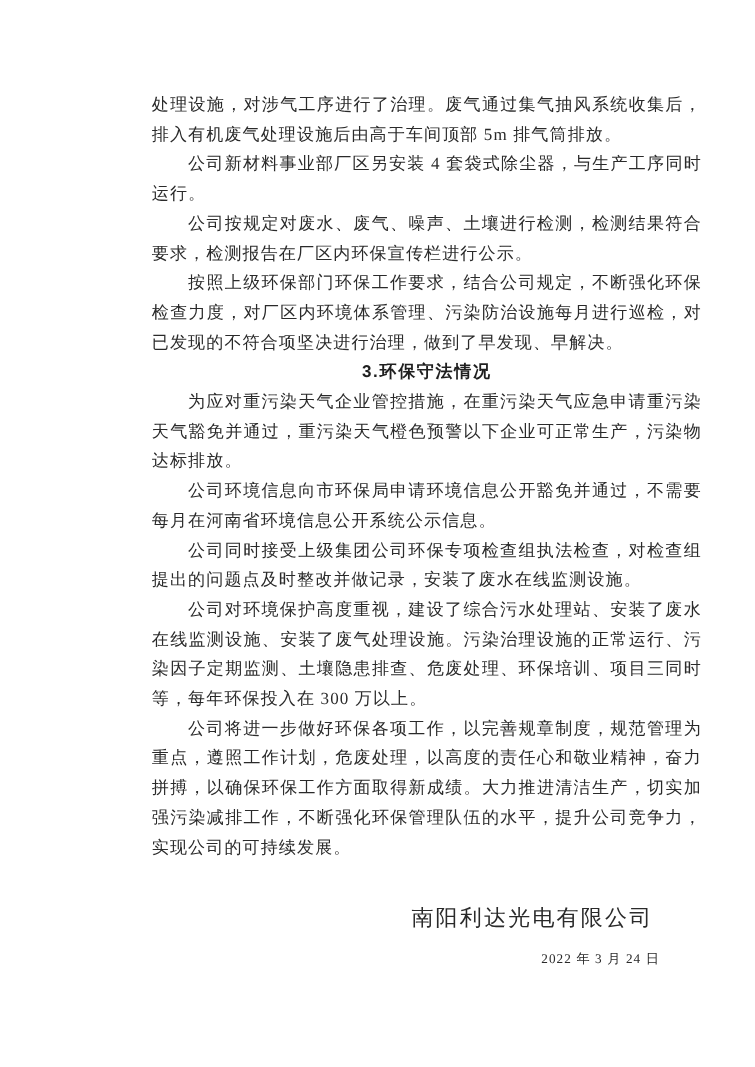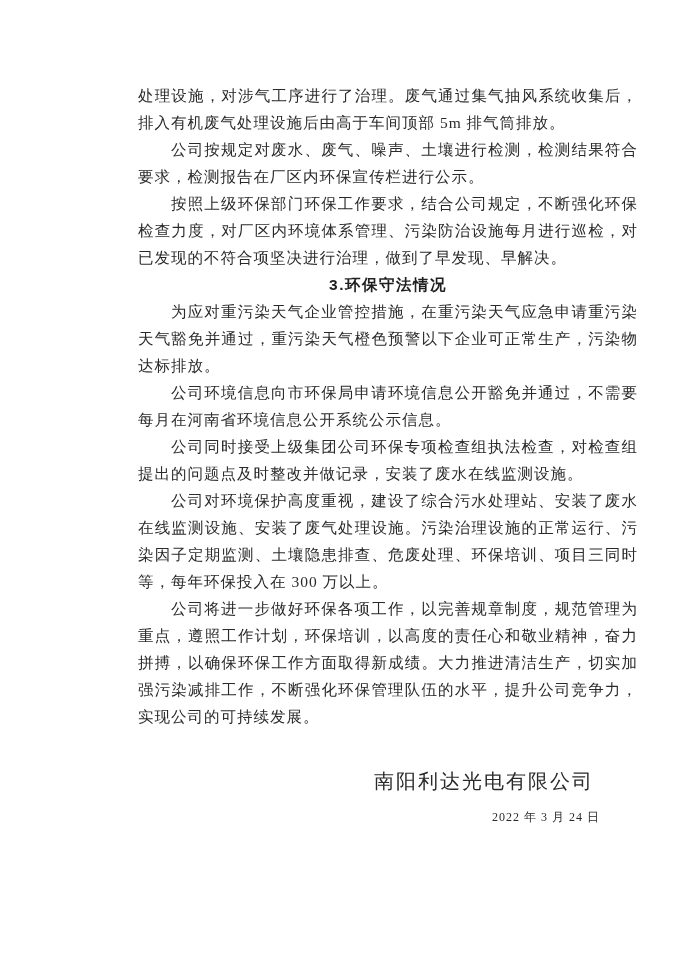--- a/index.html
+++ b/index.html
@@ -60,24 +60,25 @@
     color: #2a2a2a;
     text-align: right;
   }
 </style>
 </head>
 <body>
 
 <div class="page">
   <div class="content">
     <p class="para">处理设施，对涉气工序进行了治理。废气通过集气抽风系统收集后，排入有机废气处理设施后由高于车间顶部 5m 排气筒排放。</p>
+    <p class="para indent">公司新材料事业部厂区另安装 4 套袋式除尘器，与生产工序同时运行。</p>
     <p class="para indent">公司按规定对废水、废气、噪声、土壤进行检测，检测结果符合要求，检测报告在厂区内环保宣传栏进行公示。</p>
     <p class="para indent">按照上级环保部门环保工作要求，结合公司规定，不断强化环保检查力度，对厂区内环境体系管理、污染防治设施每月进行巡检，对已发现的不符合项坚决进行治理，做到了早发现、早解决。</p>
     <p class="para heading">3.环保守法情况</p>
     <p class="para indent">为应对重污染天气企业管控措施，在重污染天气应急申请重污染天气豁免并通过，重污染天气橙色预警以下企业可正常生产，污染物达标排放。</p>
     <p class="para indent">公司环境信息向市环保局申请环境信息公开豁免并通过，不需要每月在河南省环境信息公开系统公示信息。</p>
     <p class="para indent">公司同时接受上级集团公司环保专项检查组执法检查，对检查组提出的问题点及时整改并做记录，安装了废水在线监测设施。</p>
     <p class="para indent">公司对环境保护高度重视，建设了综合污水处理站、安装了废水在线监测设施、安装了废气处理设施。污染治理设施的正常运行、污染因子定期监测、土壤隐患排查、危废处理、环保培训、项目三同时等，每年环保投入在 300 万以上。</p>
-    <p class="para indent">公司将进一步做好环保各项工作，以完善规章制度，规范管理为重点，遵照工作计划，环保培训，以高度的责任心和敬业精神，奋力拼搏，以确保环保工作方面取得新成绩。大力推进清洁生产，切实加强污染减排工作，不断强化环保管理队伍的水平，提升公司竞争力，实现公司的可持续发展。</p>
+    <p class="para indent">公司将进一步做好环保各项工作，以完善规章制度，规范管理为重点，遵照工作计划，危废处理，以高度的责任心和敬业精神，奋力拼搏，以确保环保工作方面取得新成绩。大力推进清洁生产，切实加强污染减排工作，不断强化环保管理队伍的水平，提升公司竞争力，实现公司的可持续发展。</p>
     <p class="signature">南阳利达光电有限公司</p>
     <p class="date">2022 年 3 月 24 日</p>
   </div>
 </div>
 
 </body></html>

